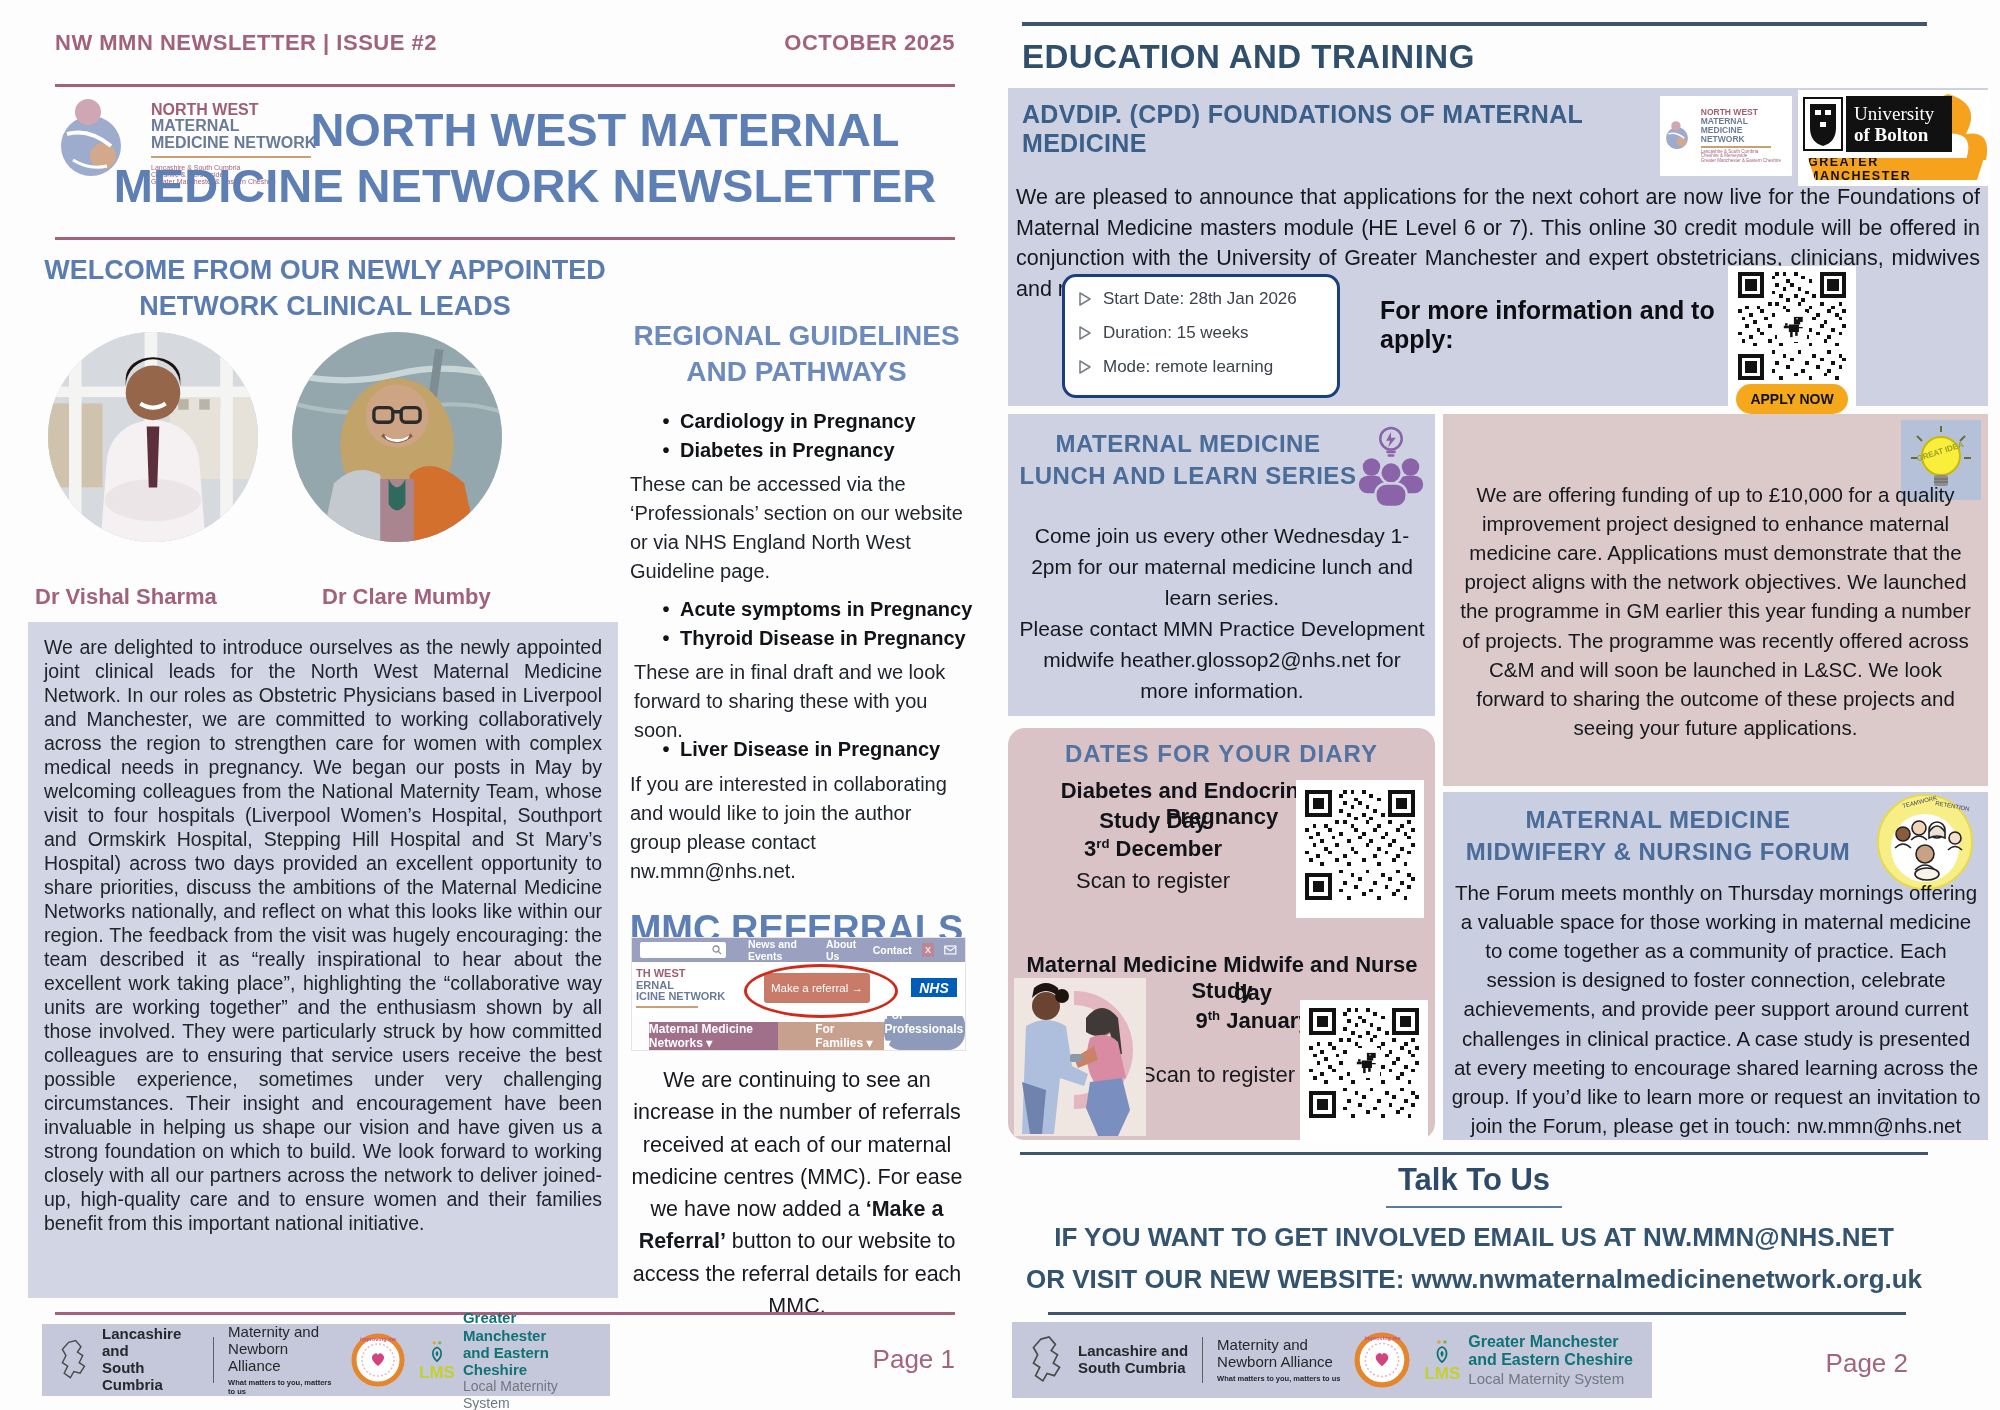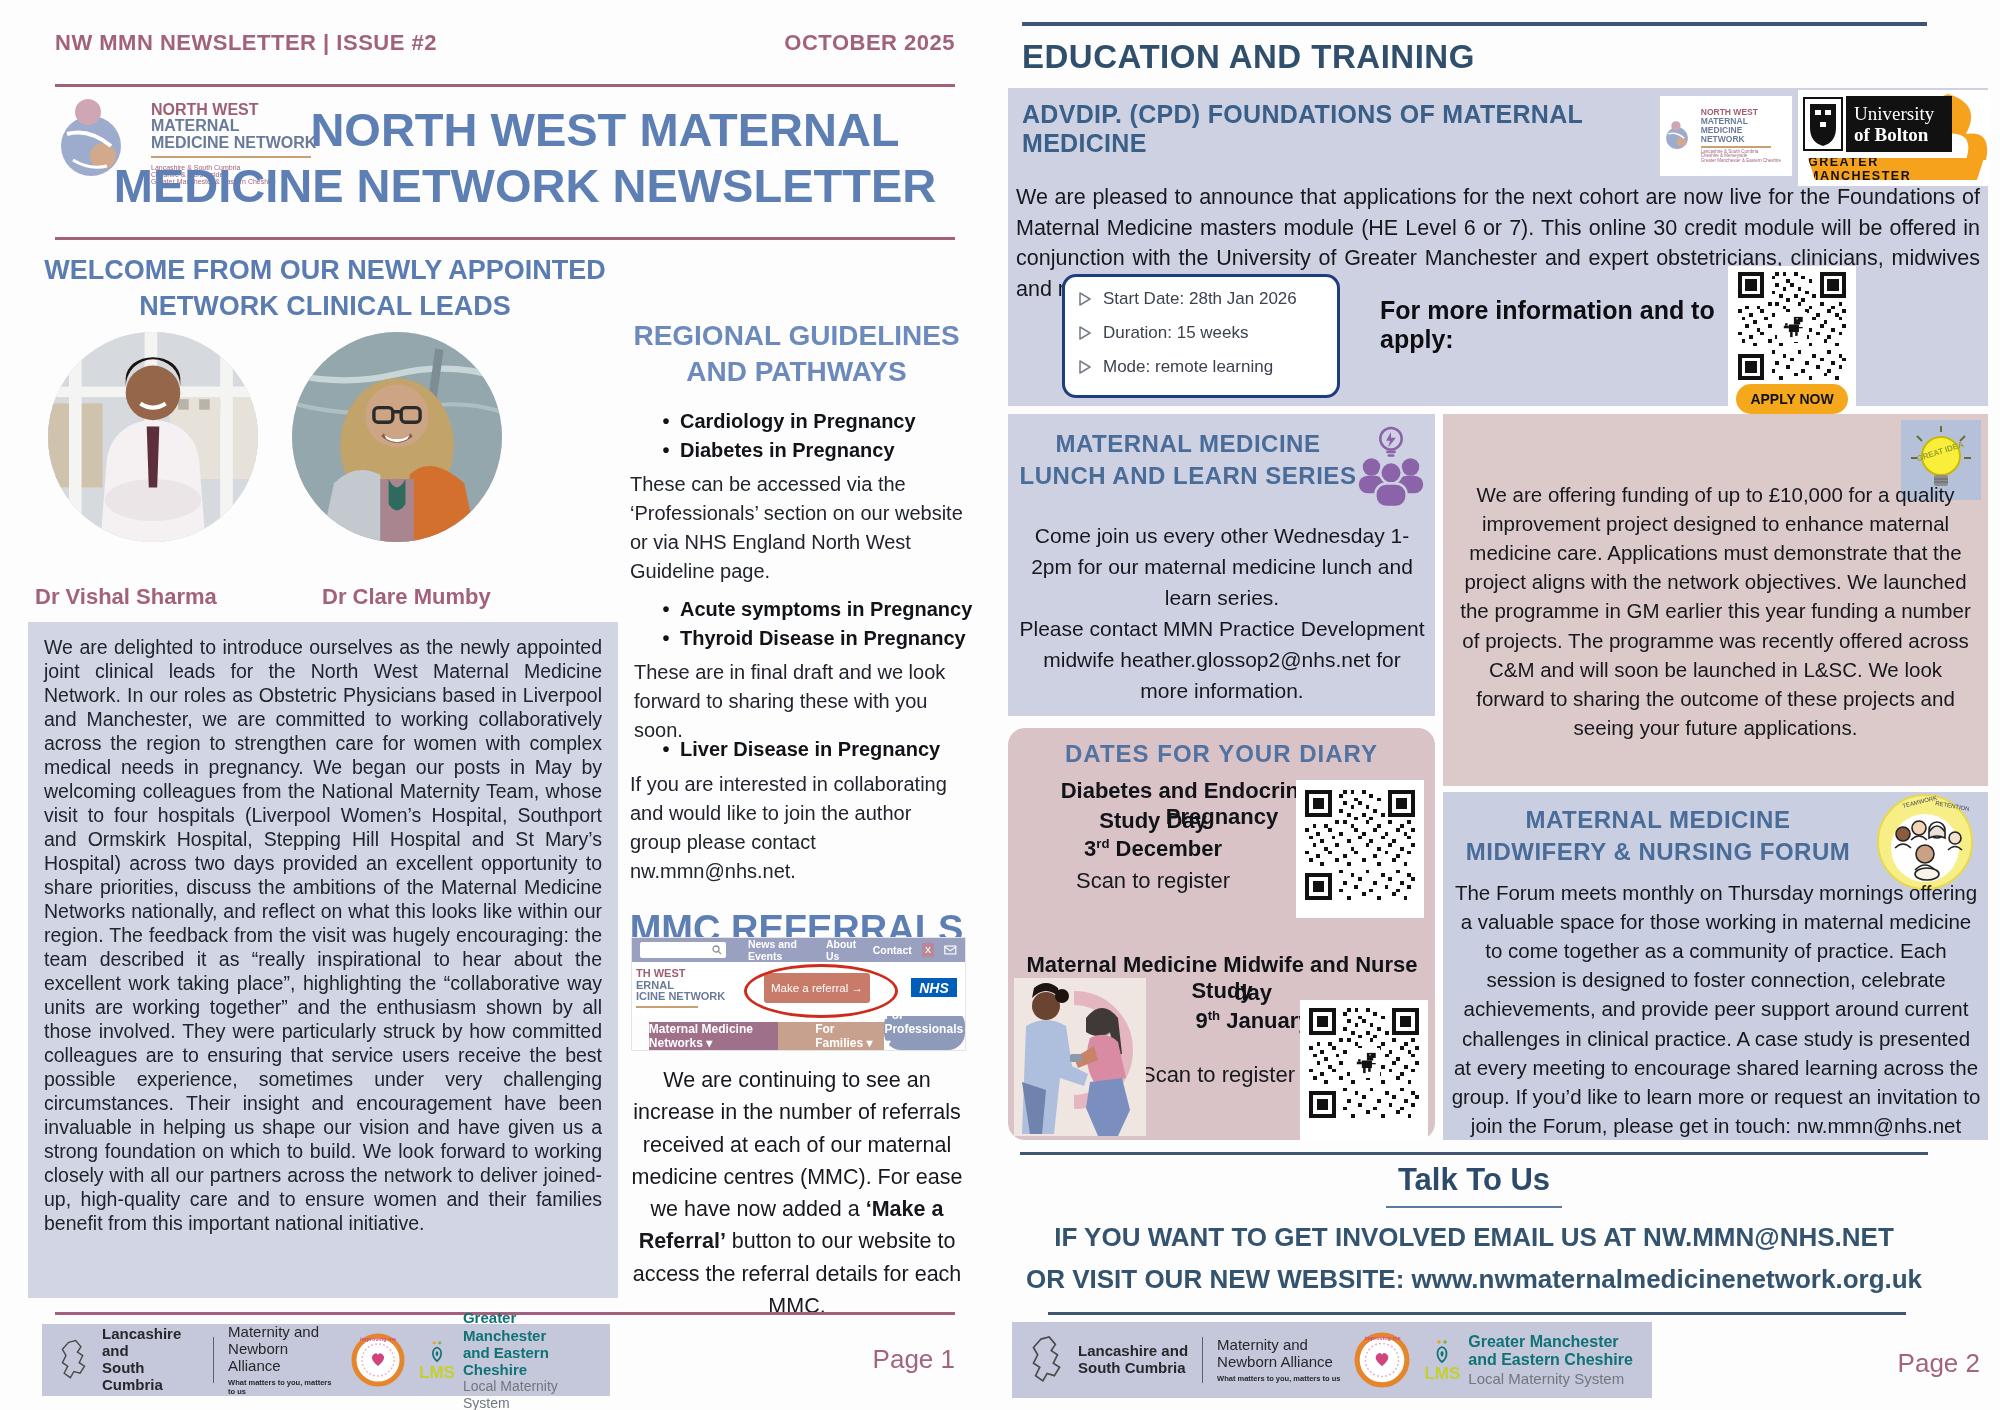--- a/index.html
+++ b/index.html
@@ -592,15 +592,15 @@
           </svg>
         <div class="lmsy">LMS</div>
       </div>
       <div>
         <div class="gmteal" style="font-size:16px;">Greater Manchester</div>
         <div class="gmteal" style="font-size:16px;">and Eastern Cheshire</div>
         <div class="gmgray" style="font-size:15px;">Local Maternity System</div>
       </div>
     </div>
   </div>
-  <div class="pagenum" style="left:1860px;top:1348px;width:120px;text-align:right;">Page 2</div>
+  <div class="pagenum" style="left:1788px;top:1348px;width:120px;text-align:right;">Page 2</div>
 
 </div>
 
 </body></html>

